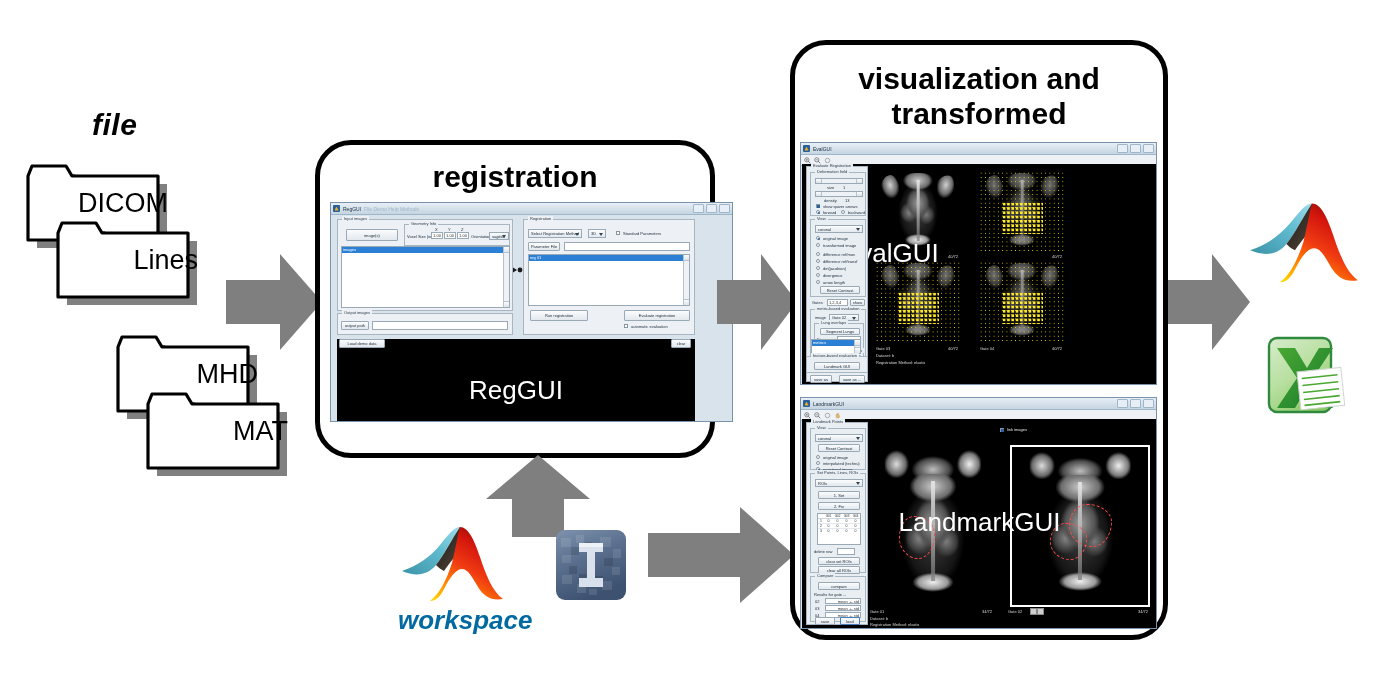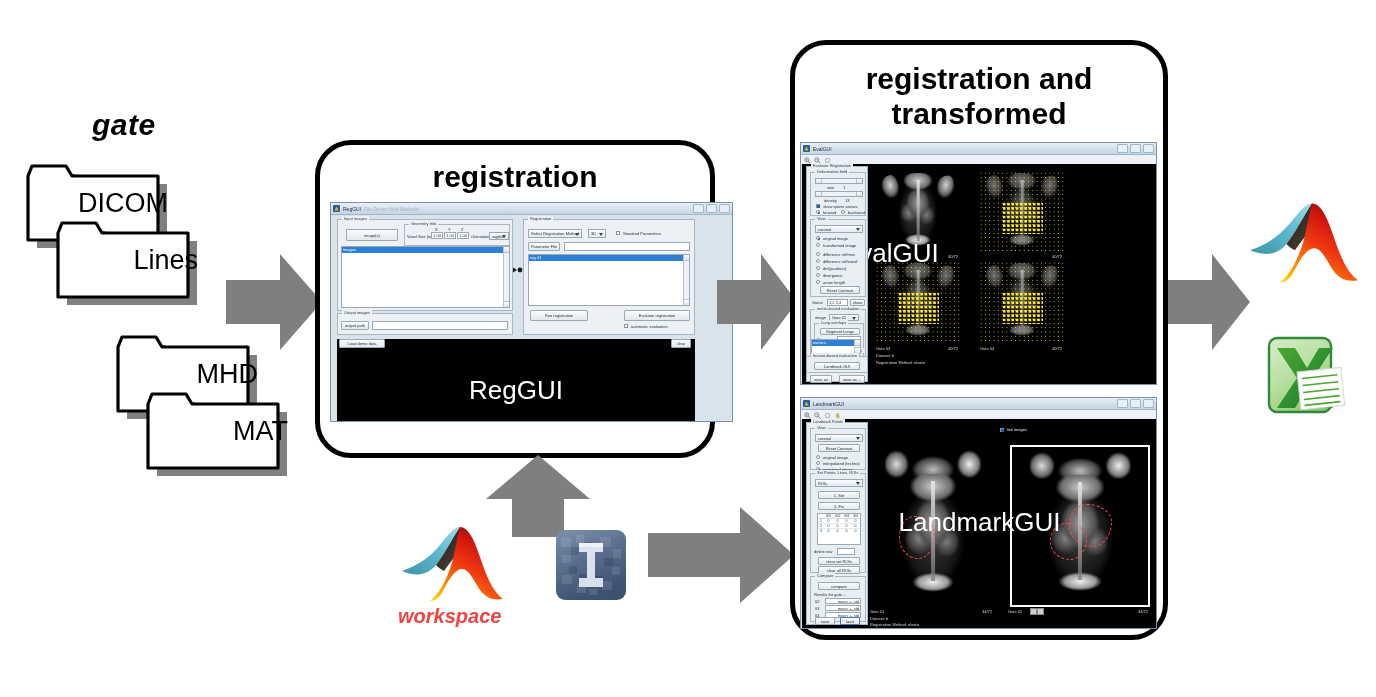--- a/index.html
+++ b/index.html
@@ -364,30 +364,30 @@
   .matlab-logo svg { display:block; width:100%; height:100%; }
   .excel-logo { position:absolute; }
   .excel-logo svg { display:block; width:100%; height:100%; }
   .imagej-logo { position:absolute; }
   .imagej-logo svg { display:block; width:100%; height:100%; }
 
   #workspace-label {
     position:absolute;
     font-style: italic;
     font-weight: bold;
-    font-size: 20px;
-    color: #ef4444;
+    font-size: 26px;
+    color: #0369a1;
   }
 </style>
 </head>
 <body>
 
 <div id="canvas">
 
-  <div class="abs" id="file-label">gate</div>
+  <div class="abs" id="file-label">file</div>
 
   <div class="abs folder" style="left:18px; top:158px;">
     <svg viewBox="0 0 150 88">
       <path d="M10 82 L10 18 L14 8 L48 8 L54 18 L140 18 L140 82 Z" fill="#808080" transform="translate(9,8)"></path>
       <path d="M10 82 L10 18 L14 8 L48 8 L54 18 L140 18 L140 82 Z" fill="#ffffff" stroke="#000" stroke-width="3.2" stroke-linejoin="round"></path>
     </svg>
     <div class="folder-text">DICOM</div>
   </div>
 
   <div class="abs folder" style="left:48px; top:215px;">
@@ -575,21 +575,21 @@
   <div id="workspace-label" style="left:398px; top:605px;">workspace</div>
 
   <div class="arrow" style="left:648px; top:505px; width:146px; height:100px;">
     <svg viewBox="0 0 146 100" preserveAspectRatio="none">
       <path d="M0 28 L92 28 L92 2 L146 50 L92 98 L92 72 L0 72 Z" fill="#7f7f7f"></path>
     </svg>
   </div>
 
   <div class="round-box abs" style="left:790px; top:40px; width:378px; height:600px;">
     <div class="box-title" style="top:16px;">
-      <span>registration and</span><br>
+      <span>visualization and</span><br>
       <span>transformed</span>
     </div>
   </div>
 
   <div class="win" style="left:800px; top:142px; width:357px; height:243px;">
     <div class="win-title">
       <span class="win-ico"></span>
       <span class="win-title-text">EvalGUI</span>
       <span class="win-btns">
         <span class="win-btn"></span>

